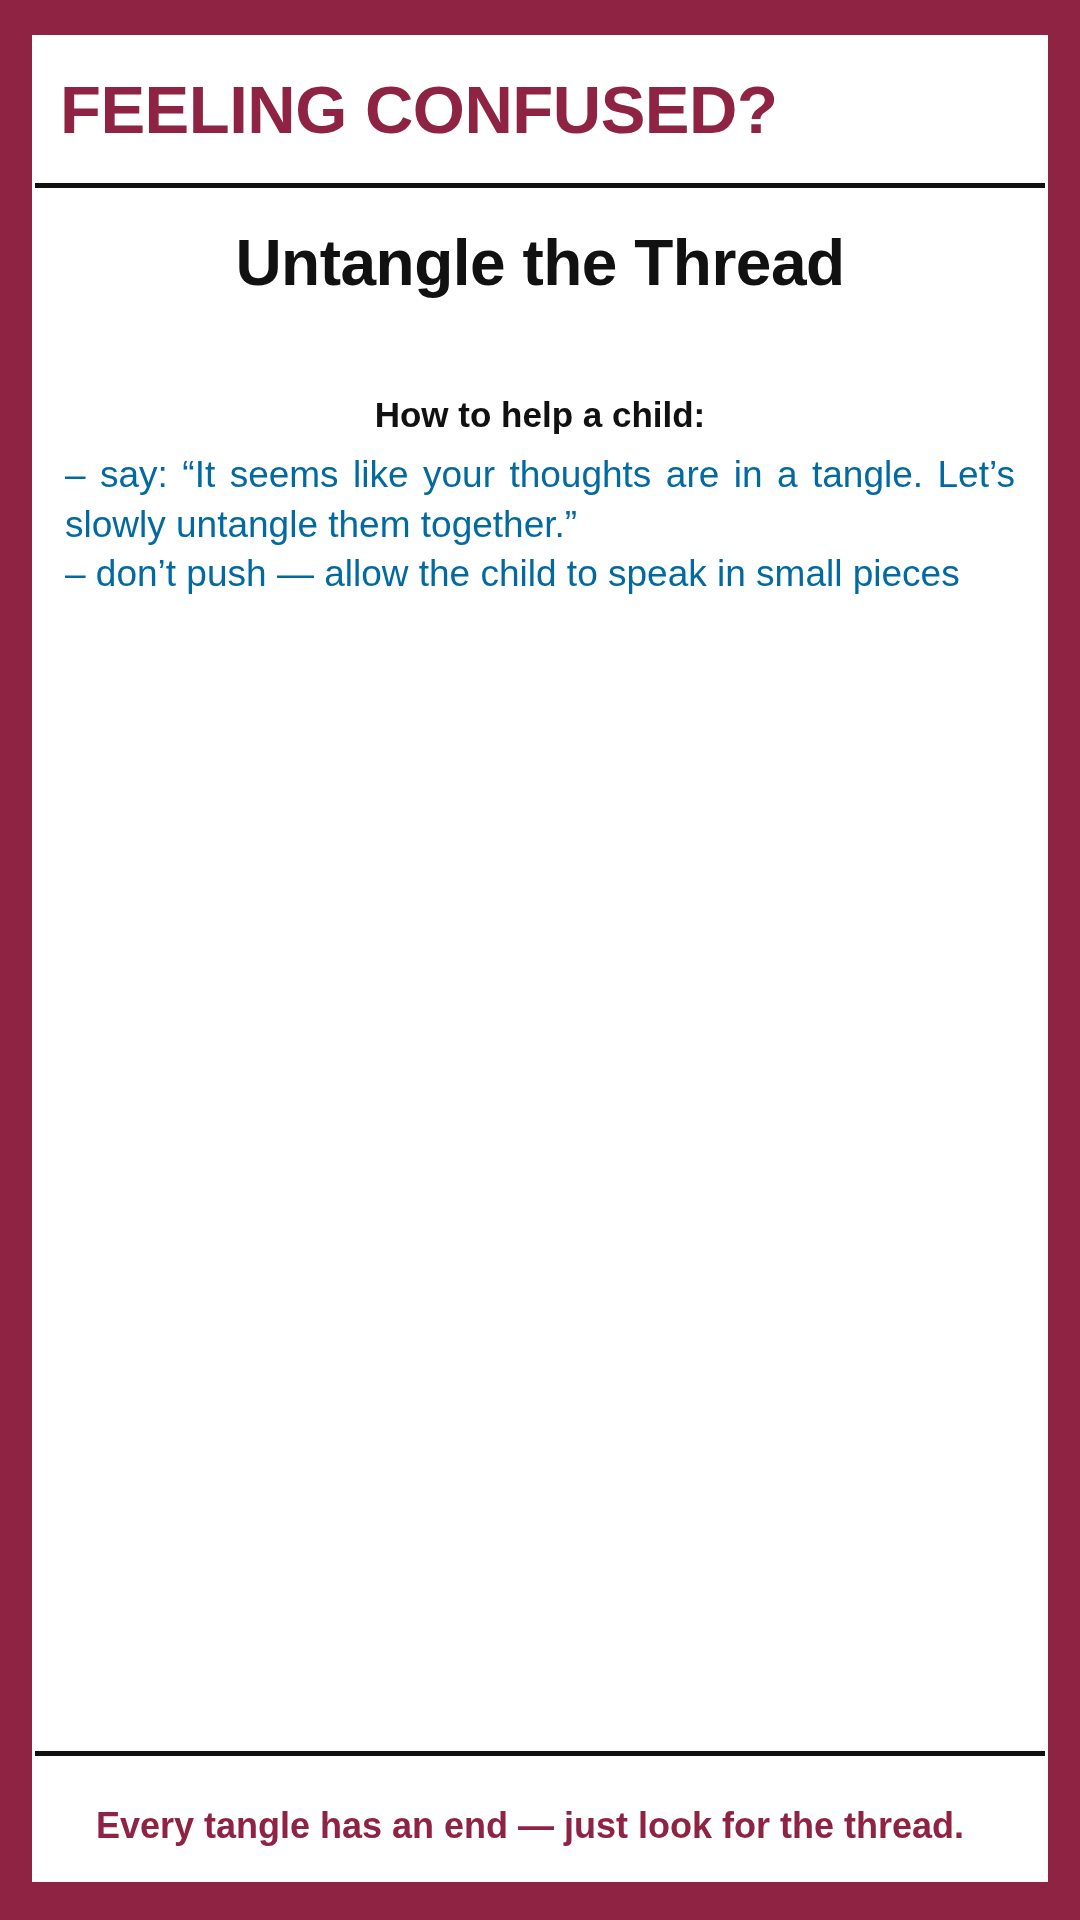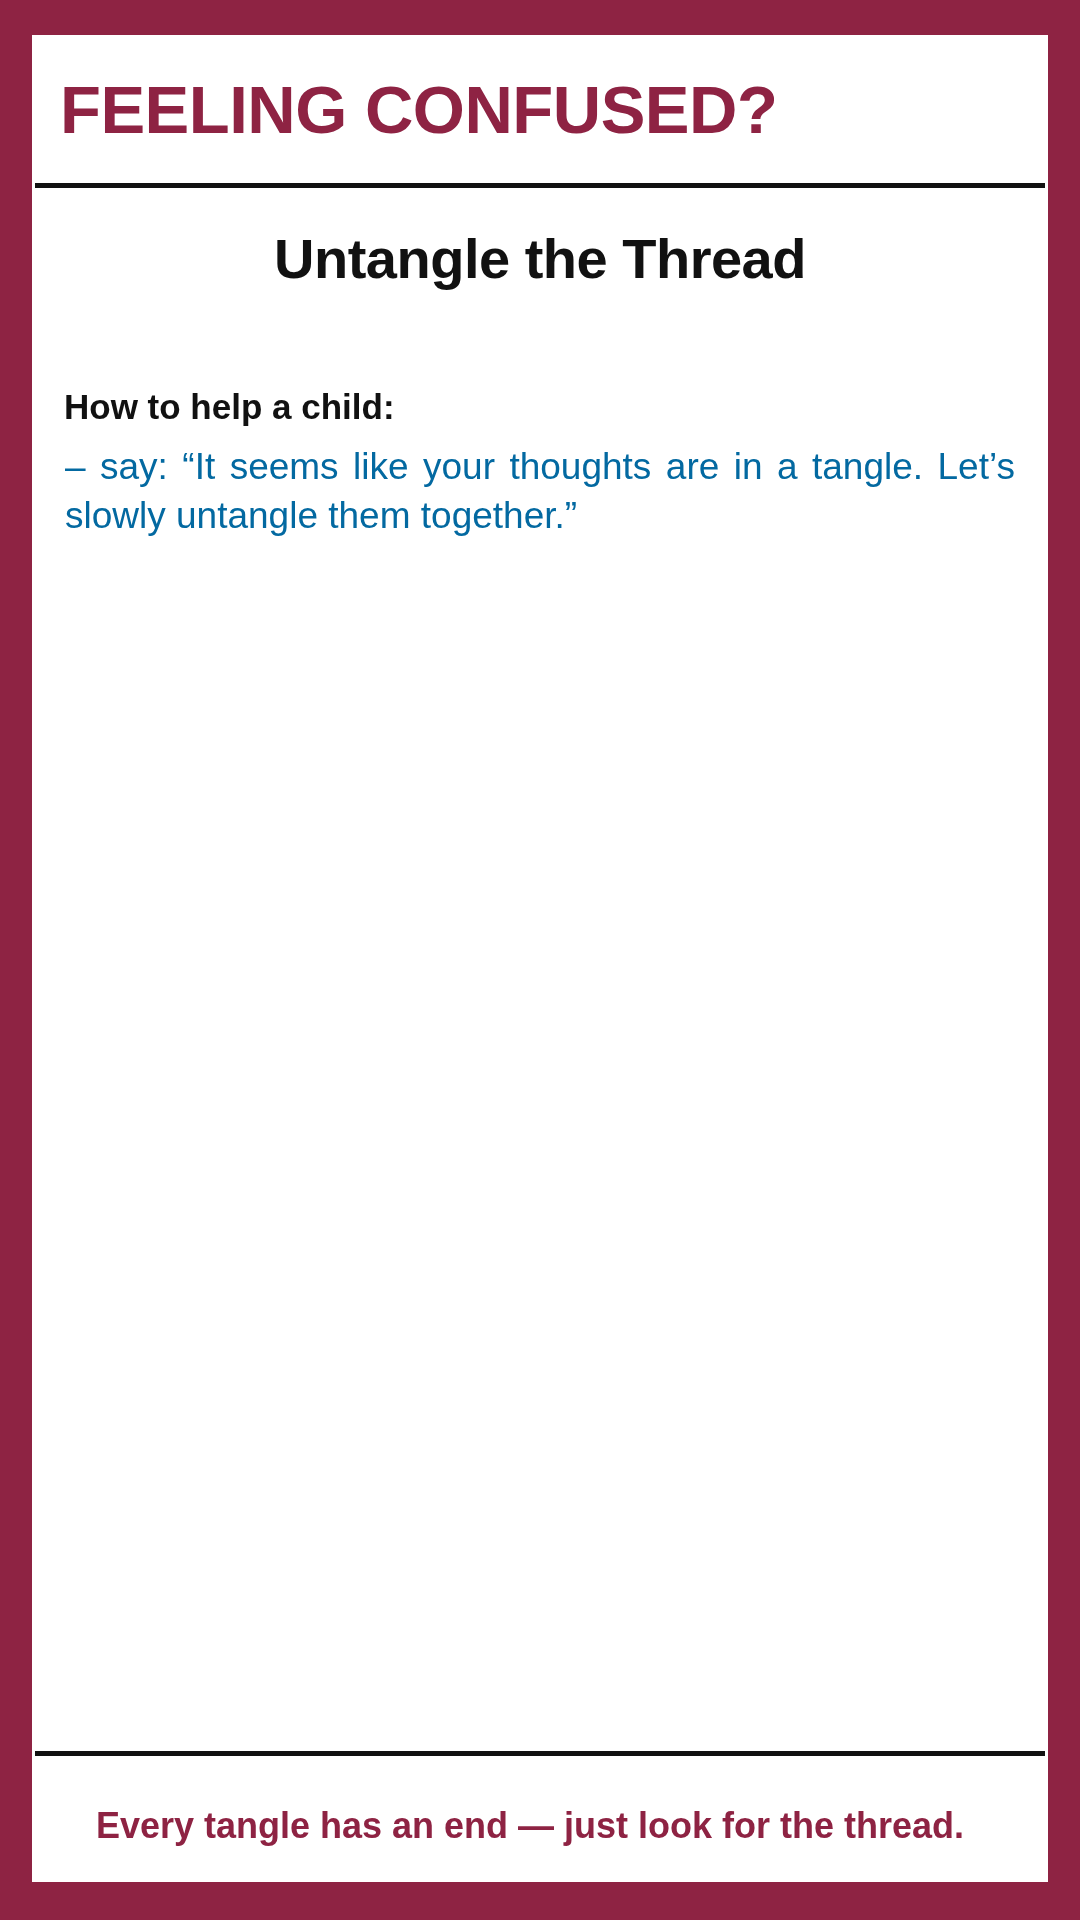--- a/index.html
+++ b/index.html
@@ -64,35 +64,35 @@
   
   .body-area {
     flex: 1 1 auto;
     box-sizing: border-box;
     padding: 40px 32px 0 32px;
     overflow: hidden;
   }
 
   .main-title {
     text-align: center;
-    font-size: 56px;
+    font-size: 64px;
     font-weight: 700;
     color: #111111;
     line-height: 1.1;
     margin: 0 0 96px 0;
     letter-spacing: -0.5px;
   }
 
   .section {
     margin: 0 0 100px 0;
   }
   .section:last-child { margin-bottom: 0; }
 
   .section-heading {
-    text-align: left;
+    text-align: center;
     font-size: 35px;
     font-weight: 700;
     color: #111111;
     line-height: 1.2;
     margin: 16px 0 14px 0;
   }
 
   .section-body {
     font-size: 37px;
     font-weight: 400;
@@ -135,20 +135,21 @@
     <div class="rule"></div>
 
     <div class="body-area">
 
       <h2 class="main-title">Untangle the Thread</h2>
 
       <div class="section">
         <div class="section-heading">How to help a child:</div>
         <div class="section-body">
           <p>– say: “It seems like your thoughts are in a tangle. Let’s slowly untangle them together.”</p>
+          <p>  – don’t push — allow the child to speak in small pieces</p>
         </div>
       </div>
 
 
     </div>
 
     <div class="rule"></div>
 
     <div class="footer-area">
       <p class="footer-text">Every tangle has an end — just look for the thread.</p>

